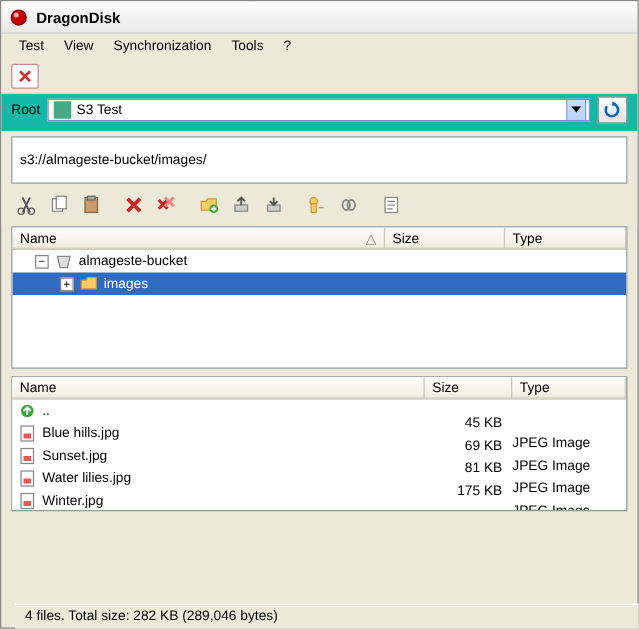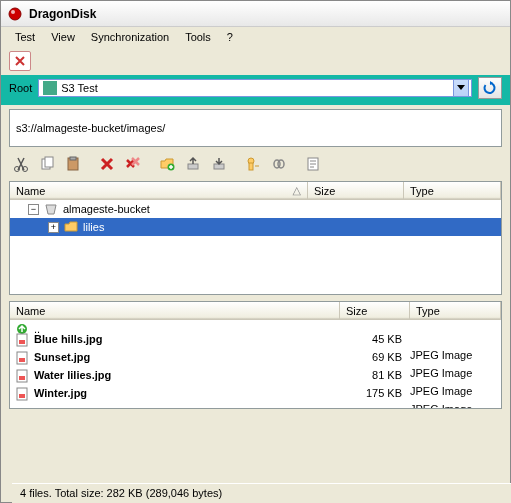--- a/index.html
+++ b/index.html
@@ -29,21 +29,21 @@
 .hcol { border-right: 1px solid #cbc7b8; padding: 2px 6px; display: flex; align-items: center; position: relative; }
 .hsort { position: absolute; right: 6px; color: #888; }
 .row { display: flex; align-items: center; height: 18px; padding: 0 4px; }
 .row.sel { background: #316ac5; color: #fff; }
 .ticon { width: 16px; height: 14px; margin-right: 4px; flex-shrink: 0; display: inline-flex; align-items: center; justify-content: center; }
 .indent1 { padding-left: 18px; }
 .indent2 { padding-left: 38px; }
 .treeexp { width: 11px; height: 11px; border: 1px solid #888; background: #fff; font-size: 9px; line-height: 9px; text-align: center; margin-right: 4px; color: #000; flex-shrink: 0; }
 .splitter { height: 6px; background: #ece9d8; margin: 0 8px; cursor: row-resize; }
 .fcols { display: flex; width: 100%; }
-.c-name { flex: 0 0 326px; display: flex; align-items: flex-start; overflow: hidden; font-weight: bold; }
+.c-name { flex: 0 0 326px; display: flex; align-items: center; overflow: hidden; }
 .c-size { flex: 0 0 70px; text-align: right; padding-right: 8px; }
 .c-type { flex: 1; margin-top: 16px; }
 .statusbar { position: absolute; bottom: 0; left: 12px; right: 0; height: 20px; background: #ece9d8; border-top: 1px solid #fff; padding: 3px 8px; }
 svg { display: block; }
 </style>
 </head>
 <body>
 
 <div class="titlebar">
   <span class="icon">
@@ -189,21 +189,21 @@
       </span>
     <span>almageste-bucket</span>
   </div>
   <div class="row sel indent2">
     <span class="treeexp">+</span>
     <span class="ticon">
         <svg width="14" height="12">
           <path d="M1 3 L5 3 L6 1 L13 1 L13 10 L1 10 Z" fill="#fc6" stroke="#c93"></path>
         </svg>
       </span>
-    <span>lilies</span>
+    <span>images</span>
   </div>
 </div>
 
 <div class="splitter"></div>
 
 <div class="panel listview2">
   <div class="header">
     <div class="hcol" style="width:330px">Name</div>
     <div class="hcol" style="width:70px">Size</div>
     <div class="hcol" style="flex:1">Type</div>

